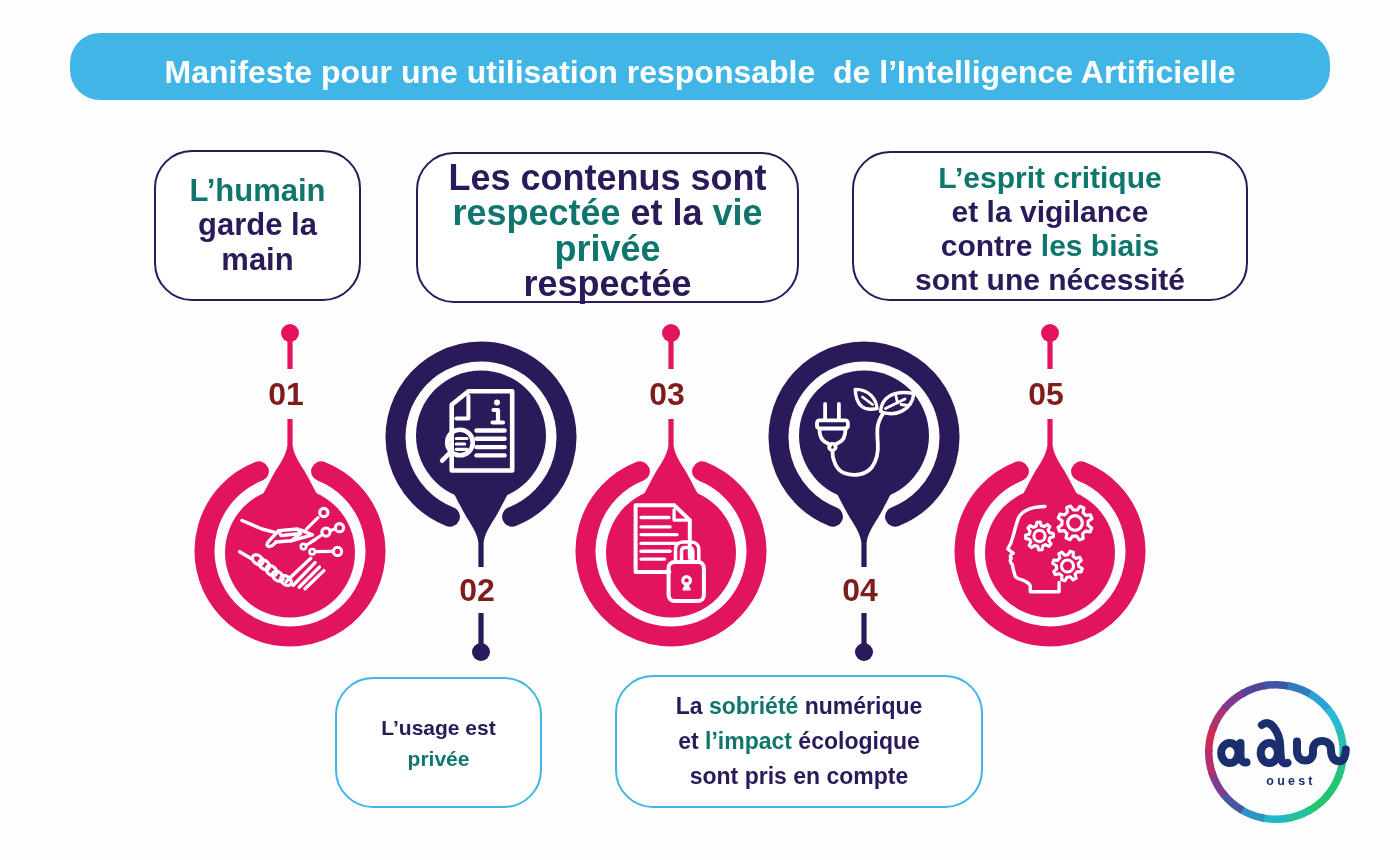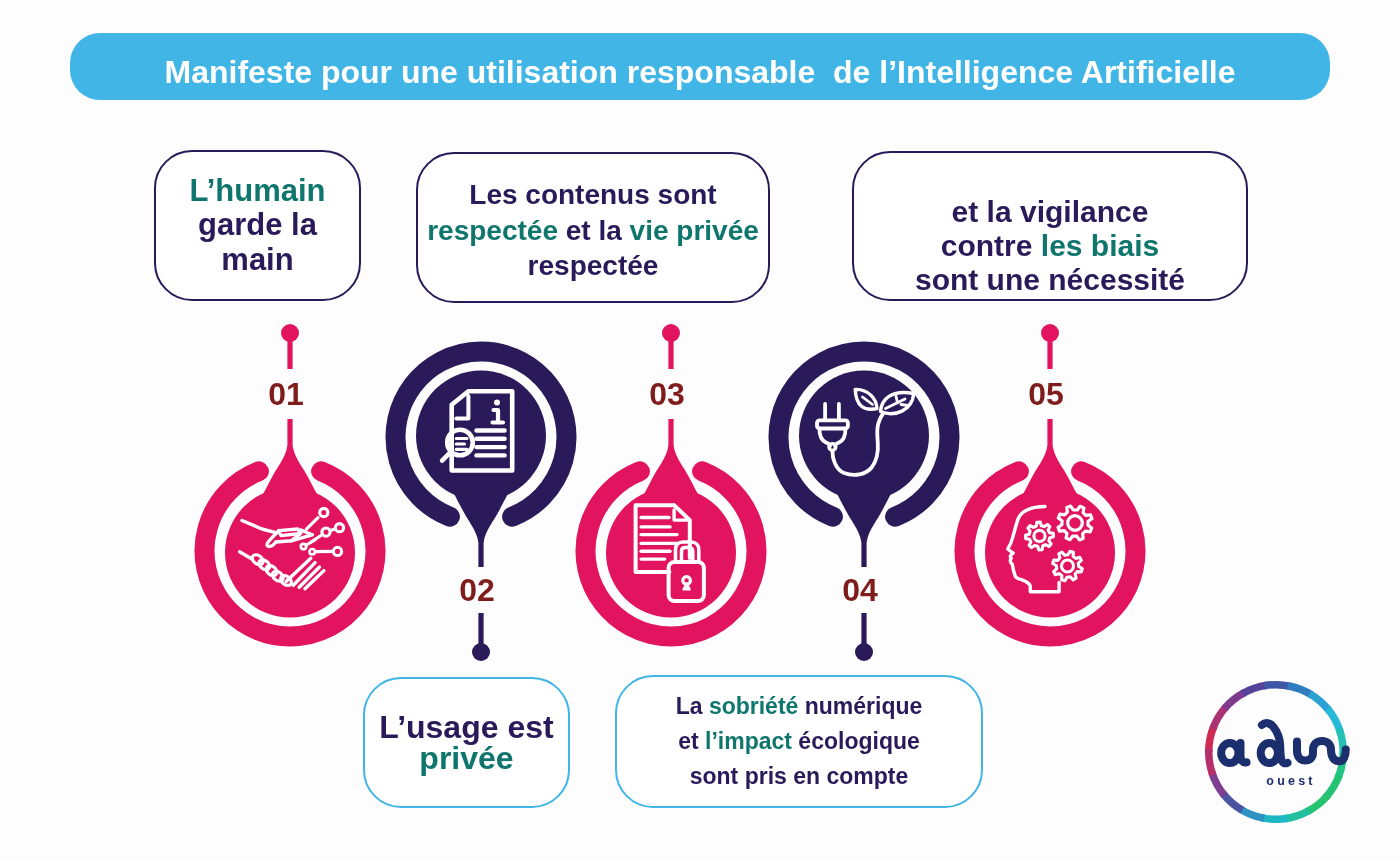--- a/index.html
+++ b/index.html
@@ -13,28 +13,28 @@
   .pk{color:#0f766e;text-align:center;}
   .num{position:absolute;color:#7f1d1d;font-weight:bold;font-size:32px;text-align:center;width:80px;}
 </style>
 </head>
 <body>
 <div class="banner">Manifeste pour une utilisation responsable&nbsp; de l’Intelligence Artificielle</div>
 
 <div class="box" style="left:154px;top:150px;width:207px;height:151px;font-size:31px;line-height:34.5px;">
   <div><span class="pk">L’humain</span><br>garde la<br>main</div>
 </div>
-<div class="box" style="left:416px;top:152px;width:354px;height:151px;font-size:28px;line-height:35.5px;padding-top:6px;">
+<div class="box" style="left:416px;top:152px;width:383px;height:151px;font-size:36px;line-height:35.5px;padding-top:6px;">
   <div>Les contenus sont<br><span class="pk">respectée</span> et la <span class="pk">vie privée</span><br>respectée</div>
 </div>
 <div class="box" style="left:852px;top:151px;width:396px;height:150px;font-size:30px;line-height:34px;padding-top:5px;">
-  <div><br>et la vigilance<br>contre <span class="pk">les biais</span><br>sont une nécessité</div>
+  <div><span class="pk">L’esprit critique</span><br>et la vigilance<br>contre <span class="pk">les biais</span><br>sont une nécessité</div>
 </div>
 
-<div class="box blue" style="left:335px;top:677px;width:207px;height:131px;font-size:32px;line-height:31px;margin-left:28px;">
+<div class="box blue" style="left:335px;top:677px;width:207px;height:131px;font-size:21px;line-height:31px;">
   <div>L’usage est<br><span class="pk">privée</span></div>
 </div>
 <div class="box blue" style="left:615px;top:675px;width:368px;height:133px;font-size:23px;line-height:35px;">
   <div>La <span class="pk">sobriété</span> numérique<br>et <span class="pk">l’impact</span> écologique<br>sont pris en compte</div>
 </div>
 
 <div class="num" style="left:246px;top:376px;">01</div>
 <div class="num" style="left:437px;top:572px;">02</div>
 <div class="num" style="left:627px;top:376px;">03</div>
 <div class="num" style="left:820px;top:572px;">04</div>

